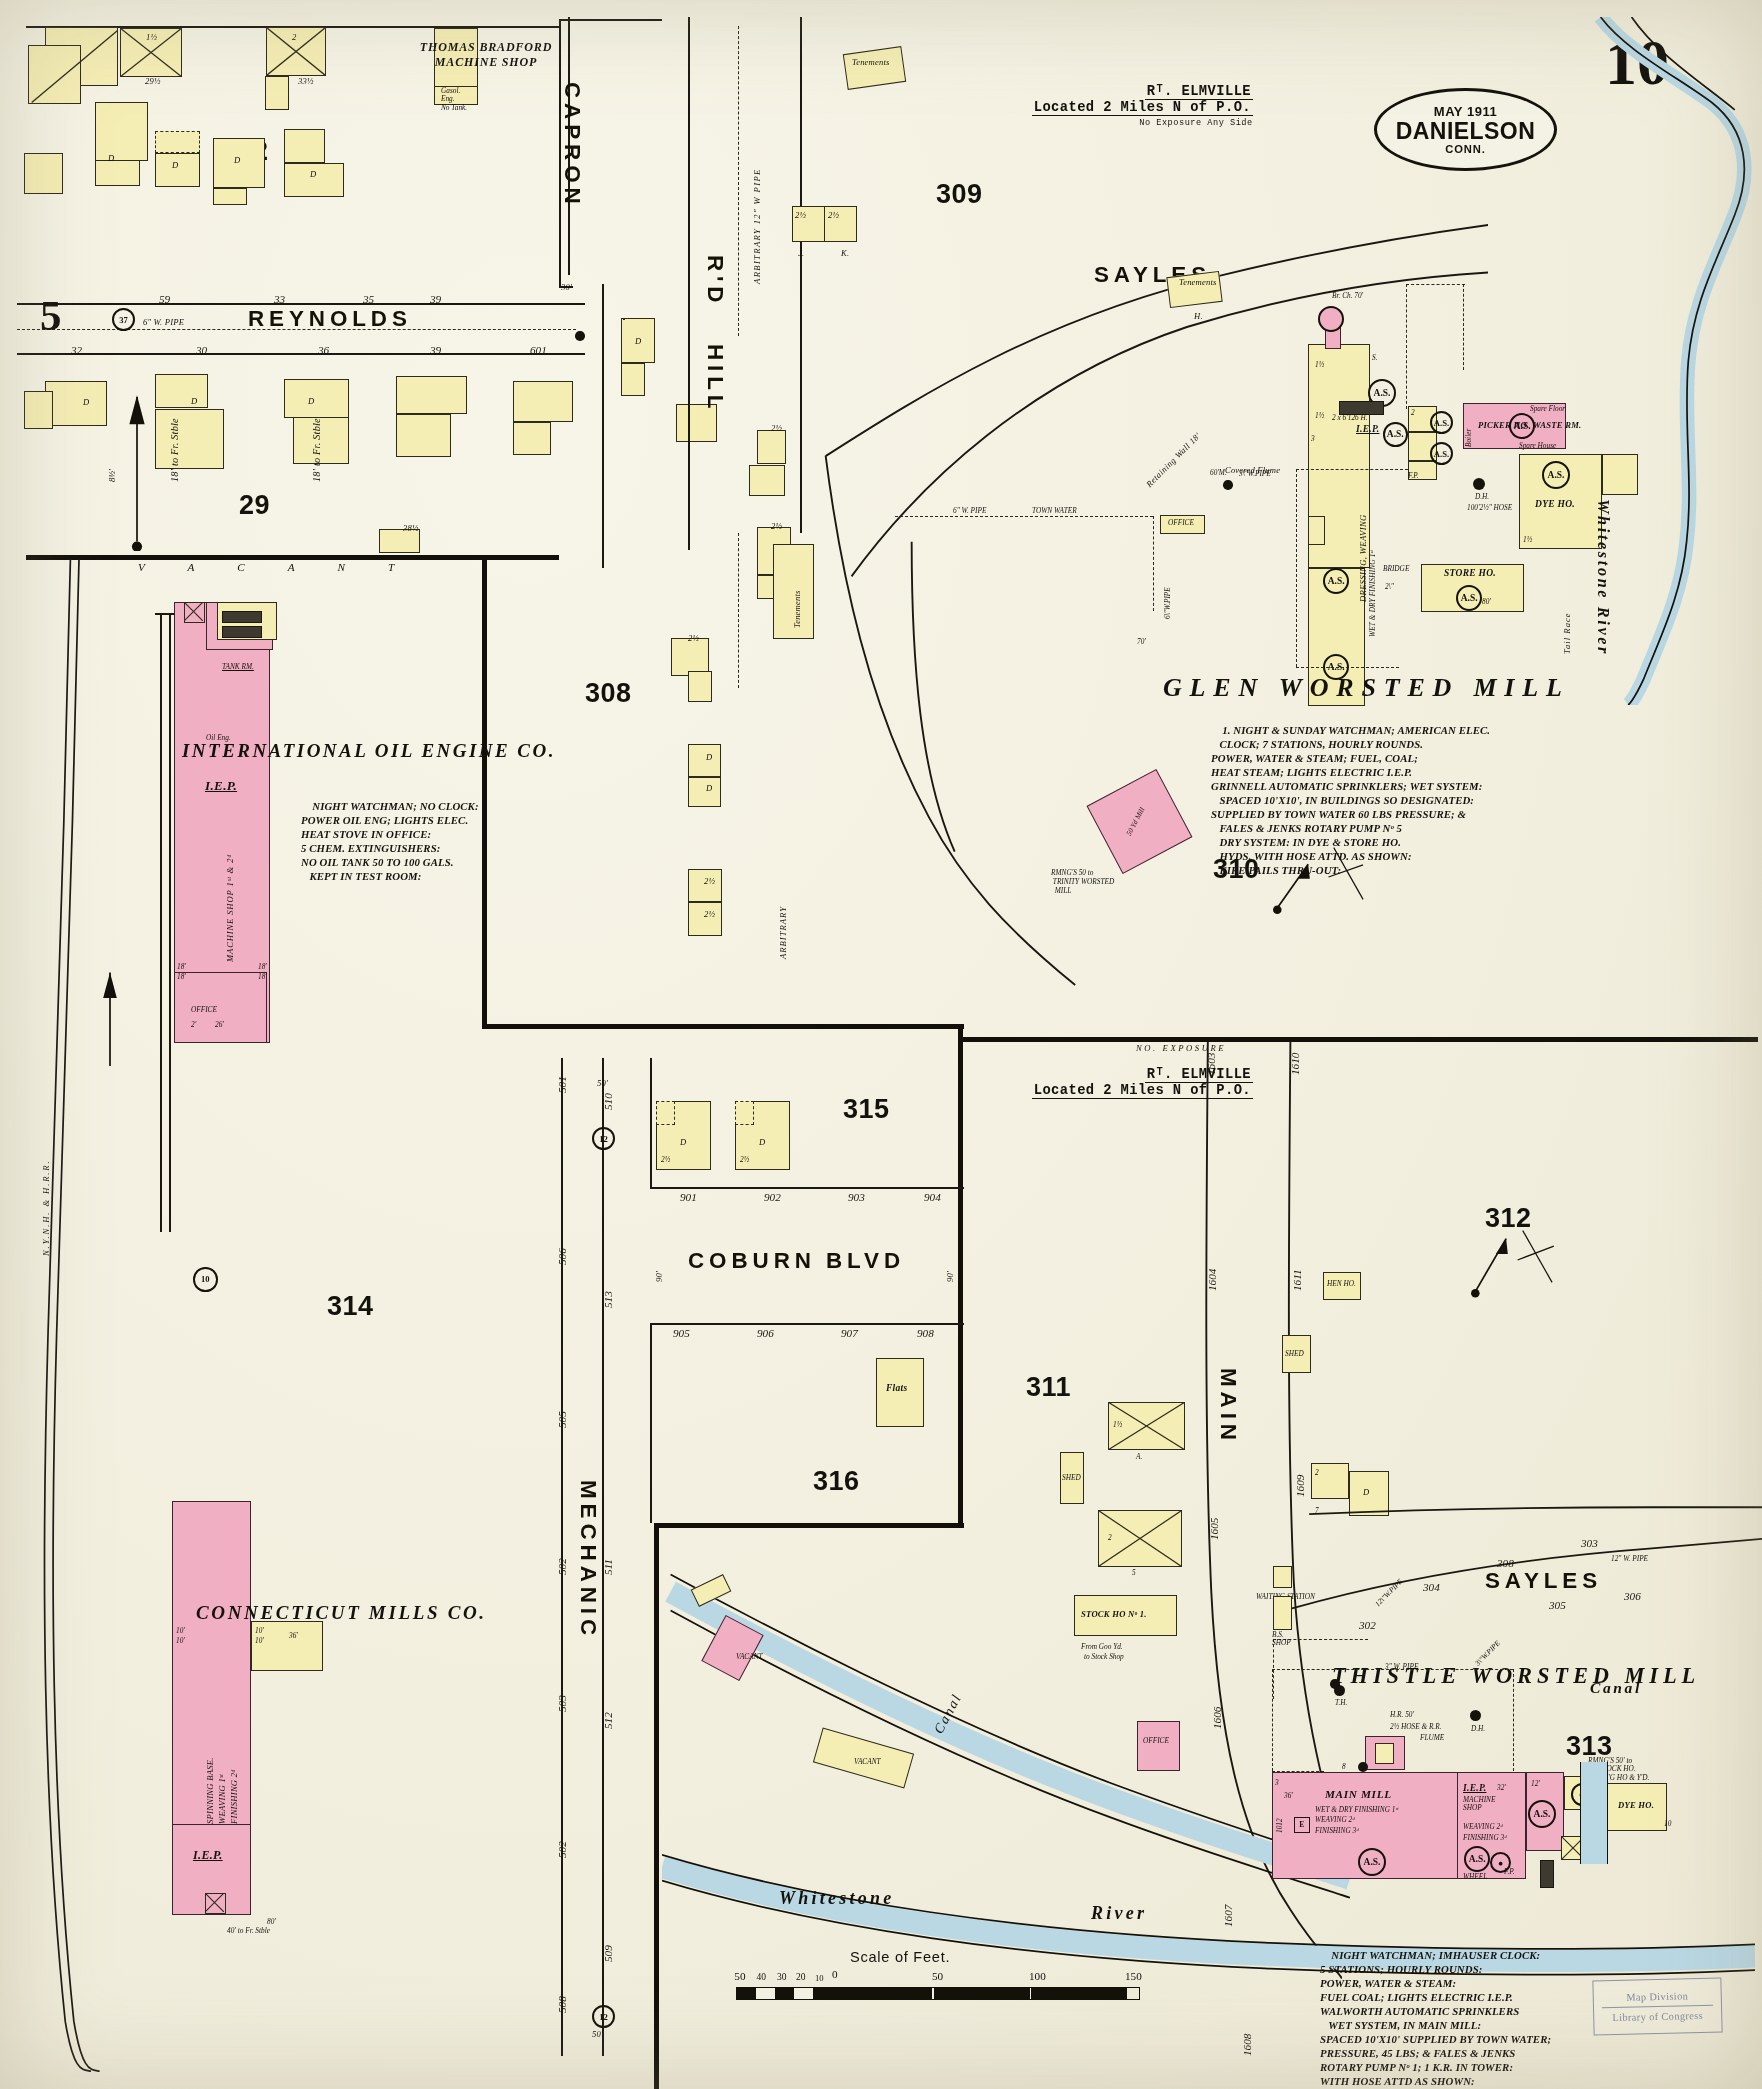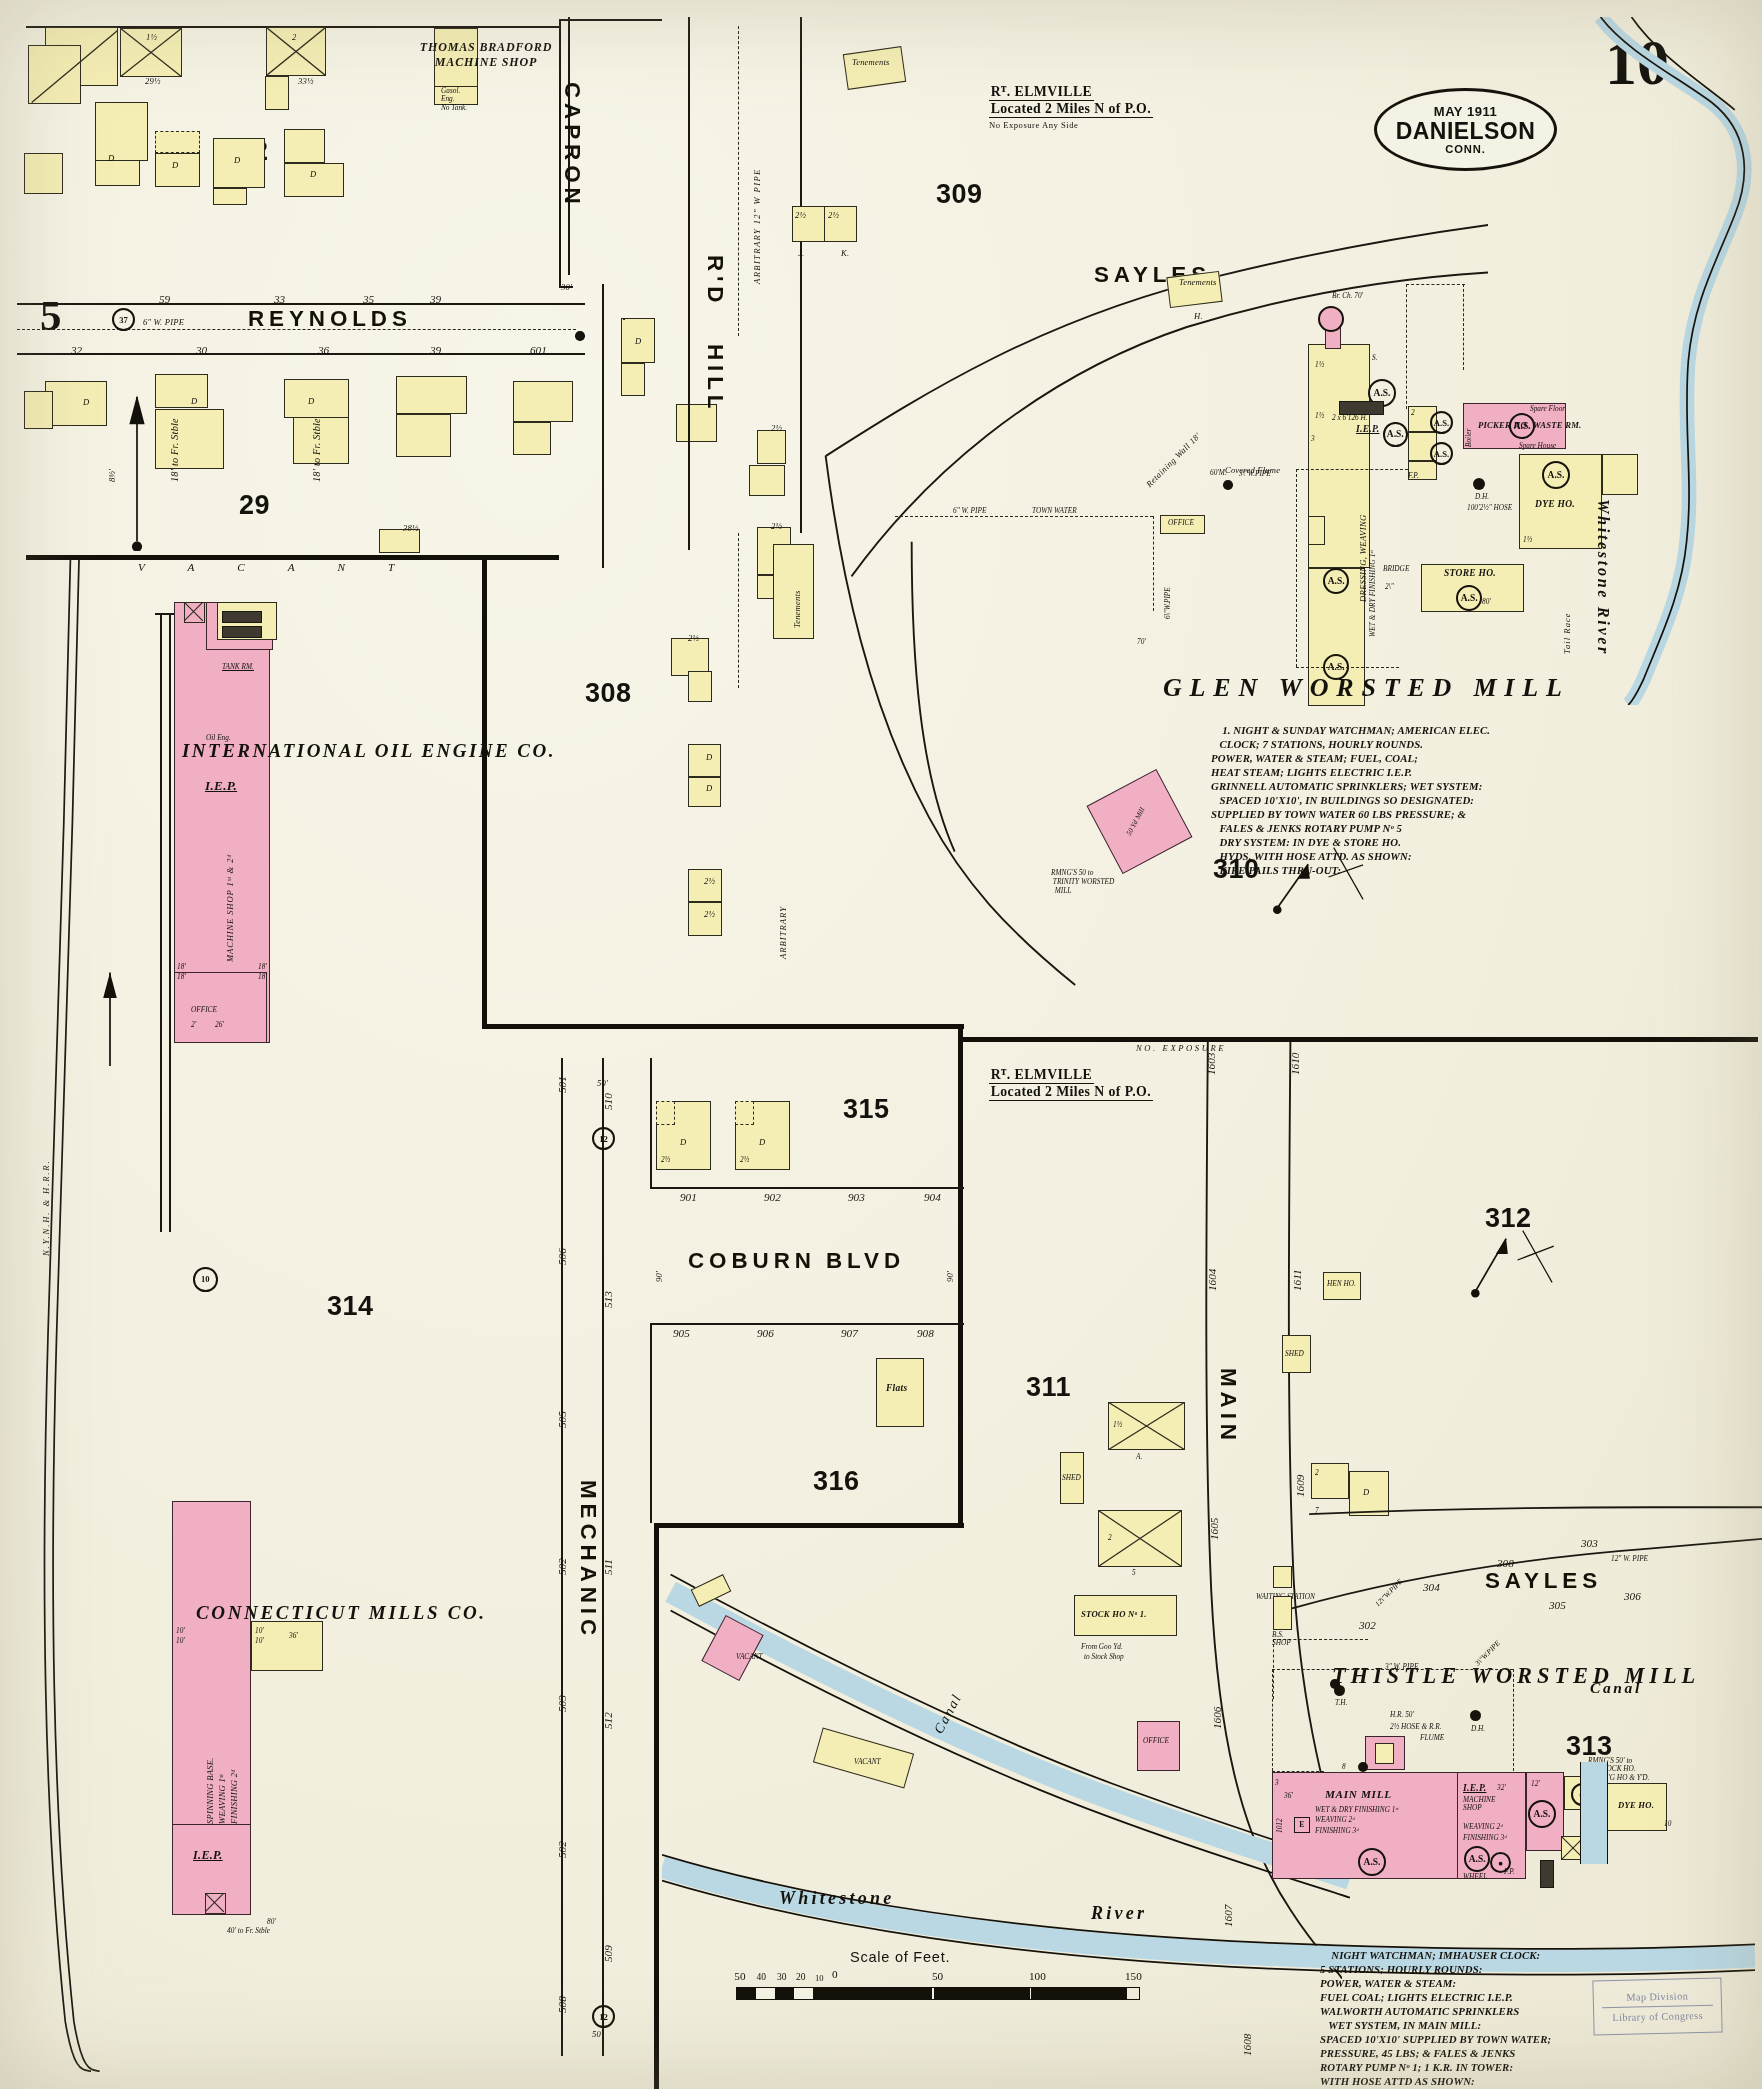--- a/index.html
+++ b/index.html
@@ -48,21 +48,21 @@
   .dashv{position:absolute;border-left:1.7px dashed #2a271c;width:0;}
   
   .water{position:absolute;background:#b9d8e4;}
   
   #cartouche{position:absolute;width:177px;height:77px;border:3.4px solid #16130c;border-radius:50%;
      display:flex;flex-direction:column;align-items:center;justify-content:center;background:rgba(244,242,228,.9);}
   #cartouche .c1{font-family:"Liberation Sans",sans-serif;font-weight:700;font-size:13px;letter-spacing:.04em;}
   #cartouche .c2{font-family:"Liberation Sans",sans-serif;font-weight:700;font-size:23px;letter-spacing:.02em;line-height:1.05;}
   #cartouche .c3{font-family:"Liberation Sans",sans-serif;font-weight:700;font-size:11.2px;letter-spacing:.08em;}
   
-  .refnote{font-family:Liberation Serif, serif;font-weight:700;font-size:13.8px;letter-spacing:.03em;text-align:left;}
+  .refnote{font-family:Liberation Mono, monospace;font-weight:700;font-size:13.8px;letter-spacing:.03em;text-align:right;margin-left:43px;}
   .refnote .l1{border-bottom:1.7px solid #16130c;display:inline-block;padding:0 1.7px;}
   .refnote .l2{border-bottom:1.7px solid #16130c;display:inline-block;padding:0 1.7px;}
   .refnote .l3{font-size:8.6px;font-weight:400;letter-spacing:.06em;margin-top:1.7px;}
   
   #scalewrap{position:absolute;}
   #scalebar{position:relative;height:11.2px;border:1.3px solid #14110a;display:flex;}
   #scalebar i{display:block;height:100%;}
   .sc-d{background:#14110a;}
   .sc-l{background:#f4f2e4;}
   .sclab{position:absolute;font-family:"Liberation Serif",serif;font-size:11.2px;}
@@ -424,20 +424,28 @@
   <div class="abs tiny rot90" style="left:225px;top:962px;letter-spacing:.10em;">MACHINE SHOP 1ˢᵗ &amp; 2ᵈ</div>
   <div class="abs tiny9" style="left:191px;top:1005px;">OFFICE</div>
   <div class="abs tiny9" style="left:191px;top:1020px;">2'</div>
   <div class="abs tiny9" style="left:215px;top:1020px;">26'</div>
   <div class="abs tiny9" style="left:177px;top:962px;">18'</div>
   <div class="abs tiny9" style="left:177px;top:972px;">18'</div>
   <div class="abs tiny9" style="left:258px;top:962px;">18'</div>
   <div class="abs tiny9" style="left:258px;top:972px;">18'</div>
 
   <div class="abs millname2" style="left:182px;top:740px;font-size:19px;letter-spacing:.13em;">INTERNATIONAL OIL ENGINE CO.</div>
+  <div class="abs hand" style="left:301px;top:785px;">
+    <span>NIGHT WATCHMAN; NO CLOCK:</span>
+<span>POWER OIL ENG; LIGHTS ELEC.</span>
+<span>HEAT STOVE IN OFFICE:</span>
+<span>5 CHEM. EXTINGUISHERS:</span>
+<span>NO OIL TANK 50 TO 100 GALS.</span>
+<span>   KEPT IN TEST ROOM:</span>
+  </div>
 
   <div class="bldp" style="left:172px;top:1501px;width:79px;height:387px;"></div>
   <div class="bld" style="left:251px;top:1621px;width:72px;height:50px;"></div>
   <div class="bldp" style="left:172px;top:1824px;width:79px;height:91px;"></div>
   <div class="abs" style="left:205px;top:1893px;width:19px;height:19px;background:#f1afc3;border:1.4px solid #2d2a1e;"></div>
   <svg class="xcross" style="left:205px;top:1893px;" width="19" height="19" viewBox="0 0 22 22">
       <line x1="0" y1="0" x2="22" y2="22" stroke="#2d2a1e" stroke-width="1.3"></line>
       <line x1="22" y1="0" x2="0" y2="22" stroke="#2d2a1e" stroke-width="1.3"></line>
     </svg>
   <div class="abs lbl" style="left:193px;top:1848px;font-size:12px;text-decoration:underline;">I.E.P.</div>

